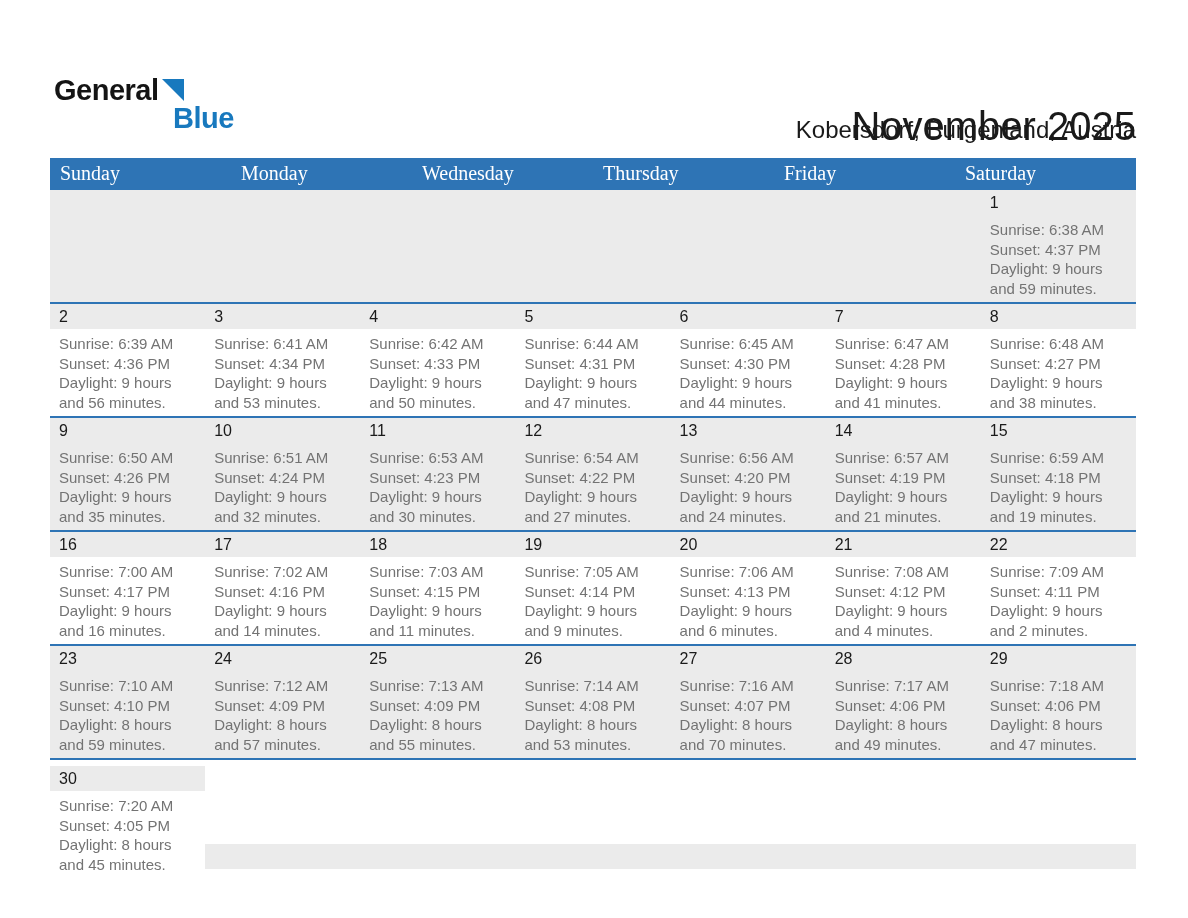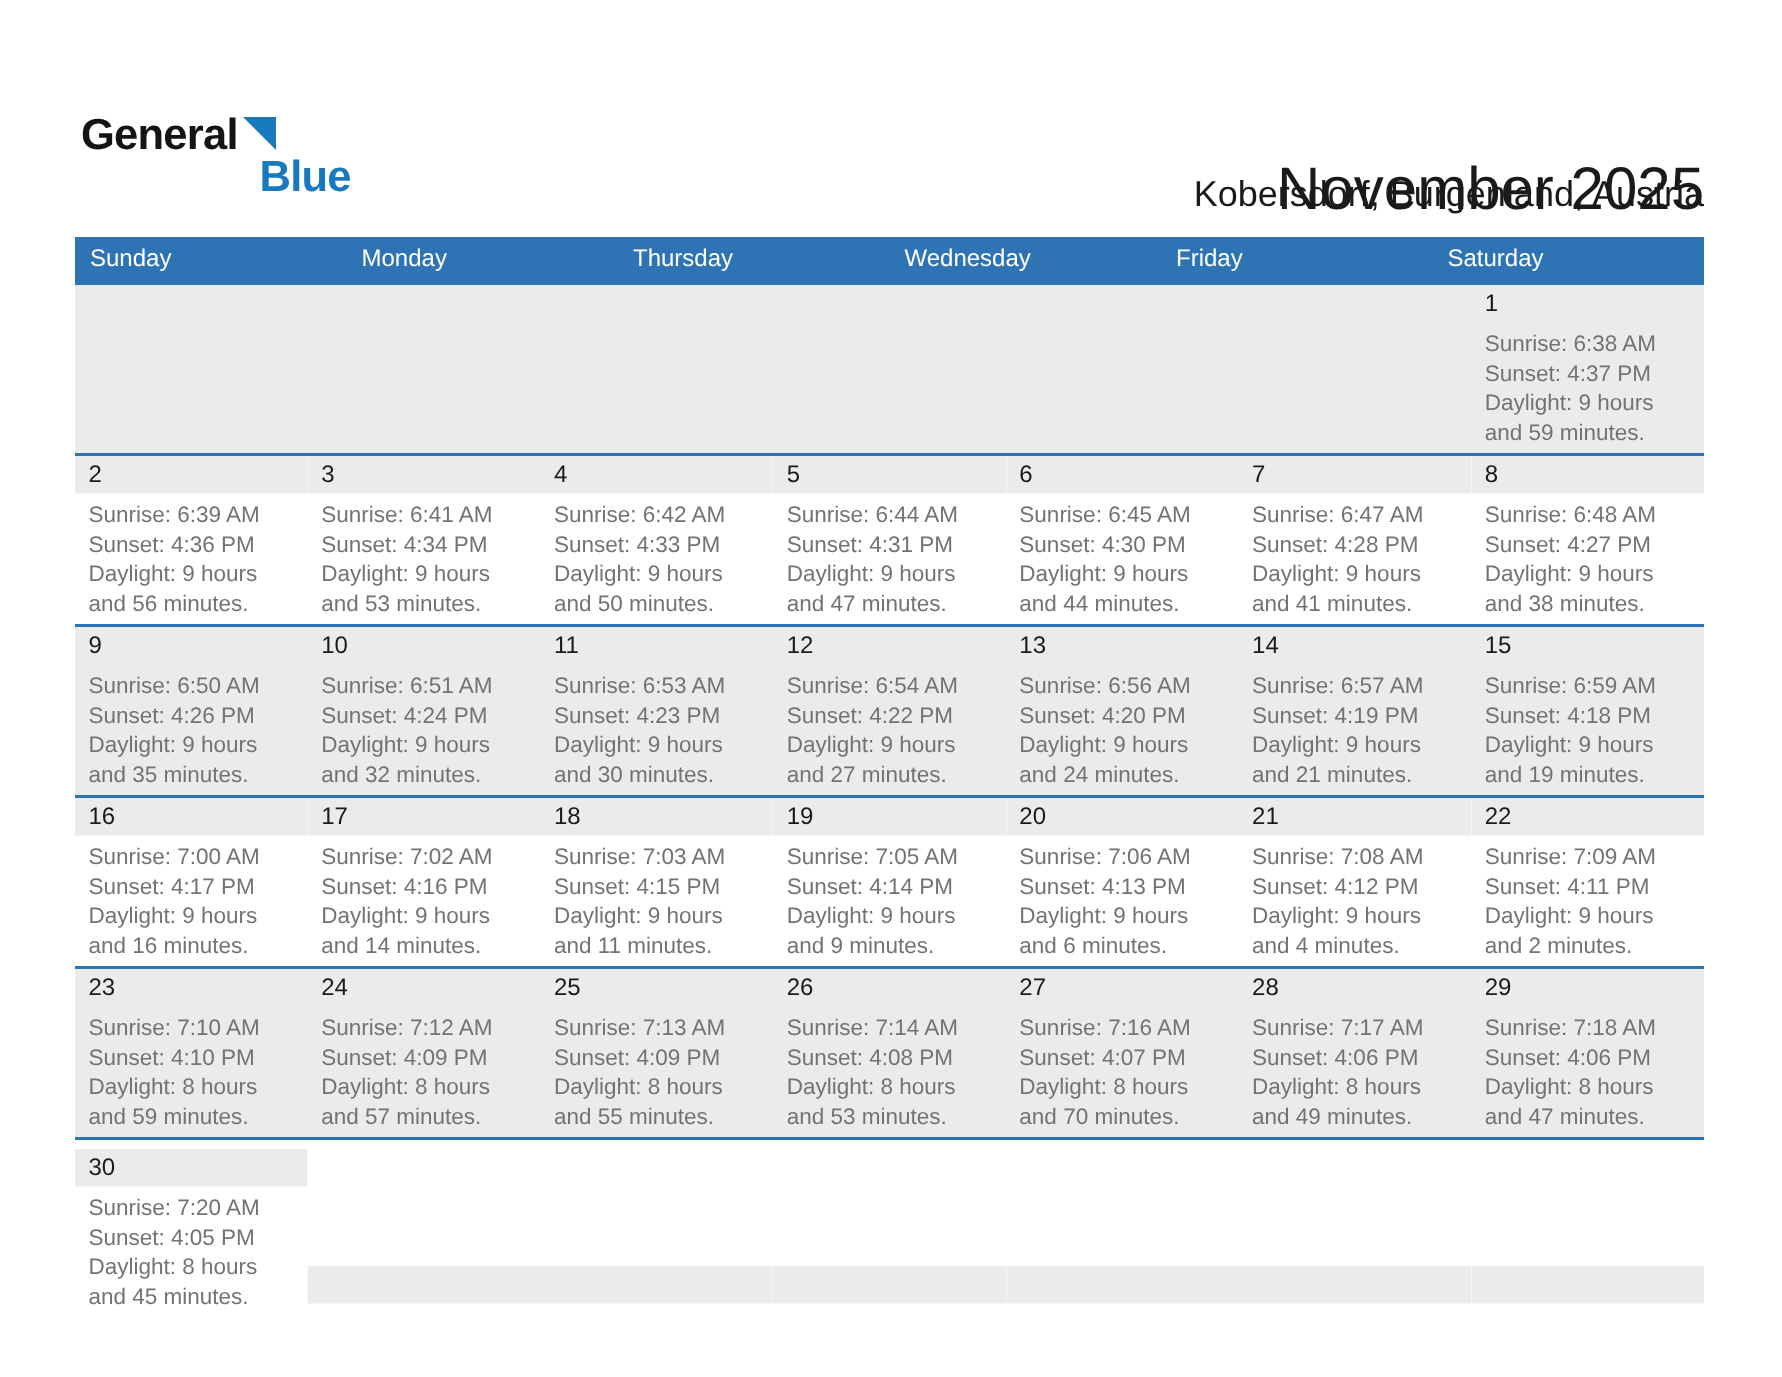--- a/index.html
+++ b/index.html
@@ -78,24 +78,25 @@
     display: flex;
     background: #2E74B5;
     height: 30px;
   }
   .wd {
     flex: 1 1 0;
     display: flex;
     align-items: center;
     padding-left: 10px;
     color: #ffffff;
-    font-size: 16px;
+    font-size: 20px;
     font-weight: 400;
     overflow: hidden;
     white-space: nowrap;
+    font-family: Liberation Serif, serif;
   }
   .week-row {
     display: flex;
     min-height: 109px;
     background: #ffffff;
     border-top: 2px solid #2E74B5;
   }
   .week-row.shaded { background: #EBEBEB; }
   .week-row:last-child { min-height: 120px; align-items: flex-end; }
   .cell {
@@ -137,22 +138,22 @@
       <div class="logo-line2">Blue</div>
     </div>
     <div class="title">November 2025</div>
     <div class="subtitle">Kobersdorf, Burgenland, Austria</div>
   </div>
 
   <div class="calendar">
     <div class="weekday-row">
         <div class="wd">Sunday</div>
         <div class="wd">Monday</div>
+        <div class="wd">Wednesday</div>
         <div class="wd">Thursday</div>
-        <div class="wd">Wednesday</div>
         <div class="wd">Friday</div>
         <div class="wd">Saturday</div>
       </div>
     <div>
         <div class="week-row shaded">
           <div class="cell">
             <div class="num-band"></div>
             <div class="cell-body"></div>
           </div>
           <div class="cell">

